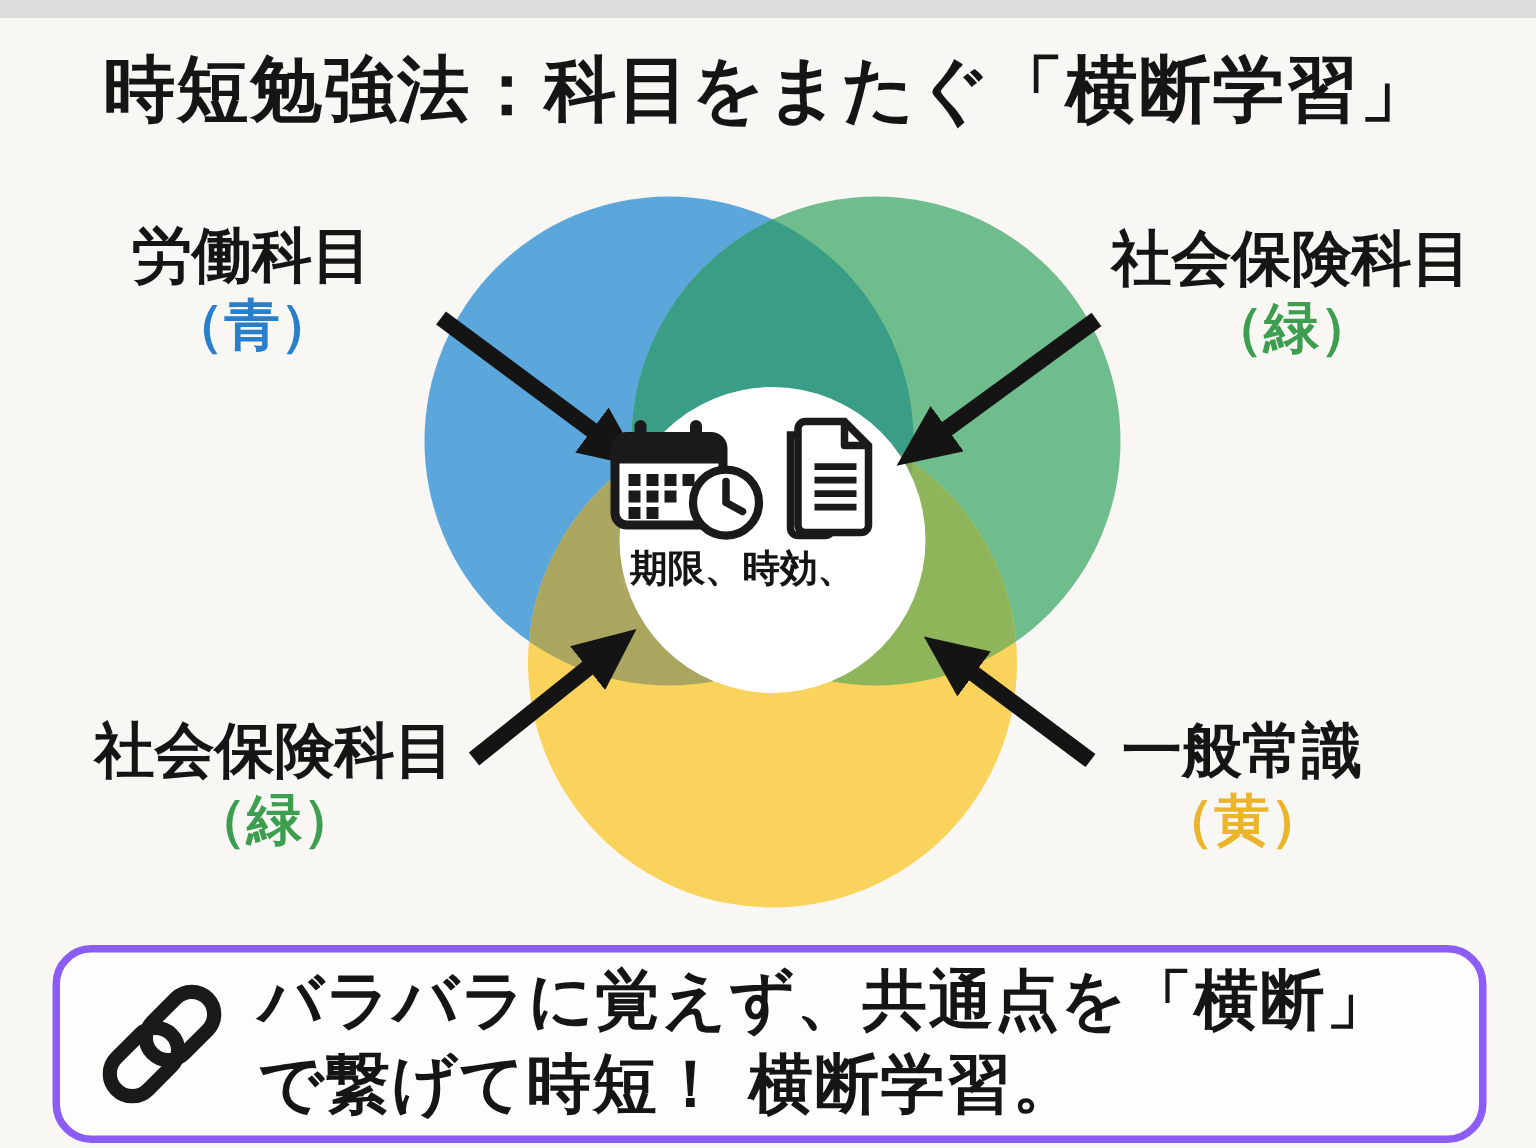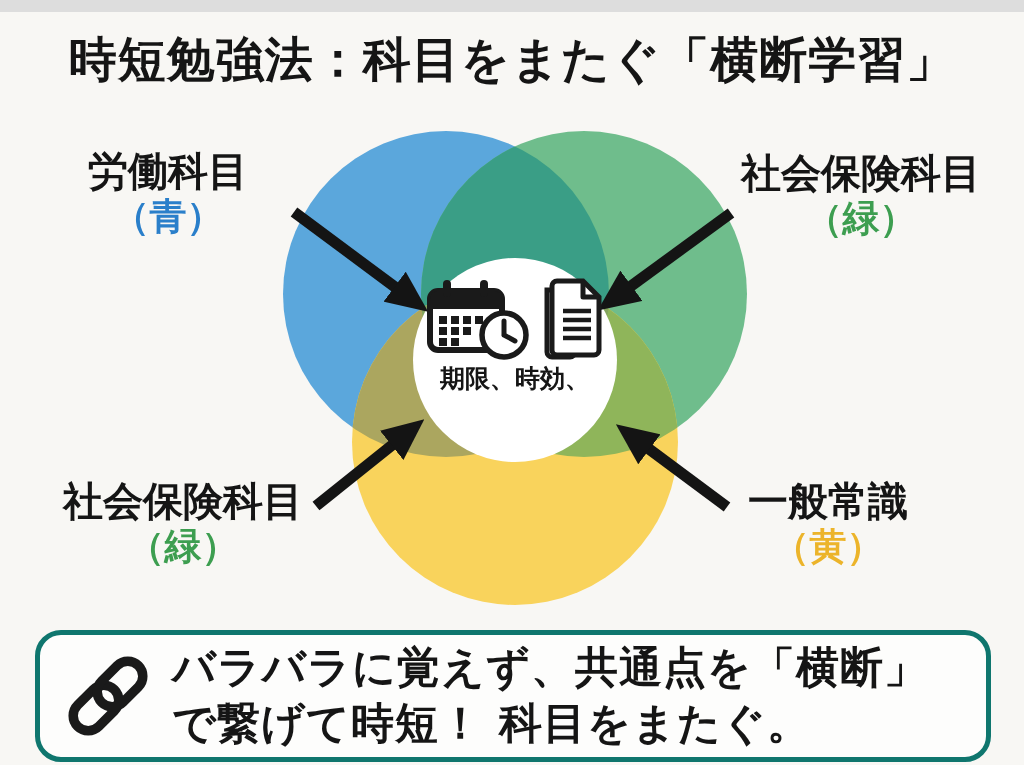--- a/index.html
+++ b/index.html
@@ -19,31 +19,31 @@
   .side-label .main { font-size:40px; line-height:1.18; white-space:nowrap; }
   .side-label .sub  { font-size:37px; line-height:1.2; }
   .sub-blue   { color:#2a7fca; }
   .sub-green  { color:#3d9e50; }
   .sub-yellow { color:#ecb42a; }
   .pos-tl { left:48px;  top:136px; width:240px; }
   .pos-tr { left:725px; top:138px; width:272px; }
   .pos-bl { left:47px;  top:466px; width:272px; }
   .pos-br { left:692px; top:466px; width:272px; }
 
-  .center-label { position:absolute; left:389px; top:266px; width:252px; text-align:center; }
+  .center-label { position:absolute; left:369px; top:266px; width:252px; text-align:center; }
   .center-icons { display:flex; justify-content:center; align-items:flex-start; gap:8px; height:84px; }
   .center-text {
     font-size:25px; font-weight:900; color:#151515; line-height:1.32;
     text-shadow:0 0 4px #fff,0 0 4px #fff,0 0 6px #fff,0 0 8px #fff;
     white-space:nowrap;
   }
 
   .footer-box {
     position:absolute; left:35px; top:618px; width:956px; height:132px;
-    background:#fdfdfc; border:5px solid #0f766e; border-radius:26px;
+    background:#fdfdfc; border:5px solid #8b5cf6; border-radius:26px;
     box-sizing:border-box; display:flex; align-items:center;
     padding:0 14px 0 22px; gap:18px;
   }
   .footer-text {
     font-size:43px; font-weight:900; color:#151515; line-height:1.3;
     letter-spacing:1px; white-space:nowrap;
   }
 </style>
 </head>
 <body>
@@ -152,17 +152,17 @@
 
   <div class="footer-box">
     <svg width="92" height="92" viewBox="0 0 92 92">
       <g transform="rotate(-45 46 46)" fill="none" stroke="#1a1a1a" stroke-width="9.5" stroke-linecap="round">
         <rect x="3" y="31" width="52" height="30" rx="15"></rect>
         <rect x="37" y="31" width="52" height="30" rx="15"></rect>
       </g>
     </svg>
     <div>
       <div class="footer-text">バラバラに覚えず、共通点を「横断」</div>
-      <div class="footer-text">で繋げて時短！ 科目をまたぐ。</div>
+      <div class="footer-text">で繋げて時短！ 横断学習。</div>
     </div>
   </div>
 
 </div>
 
 </body></html>

